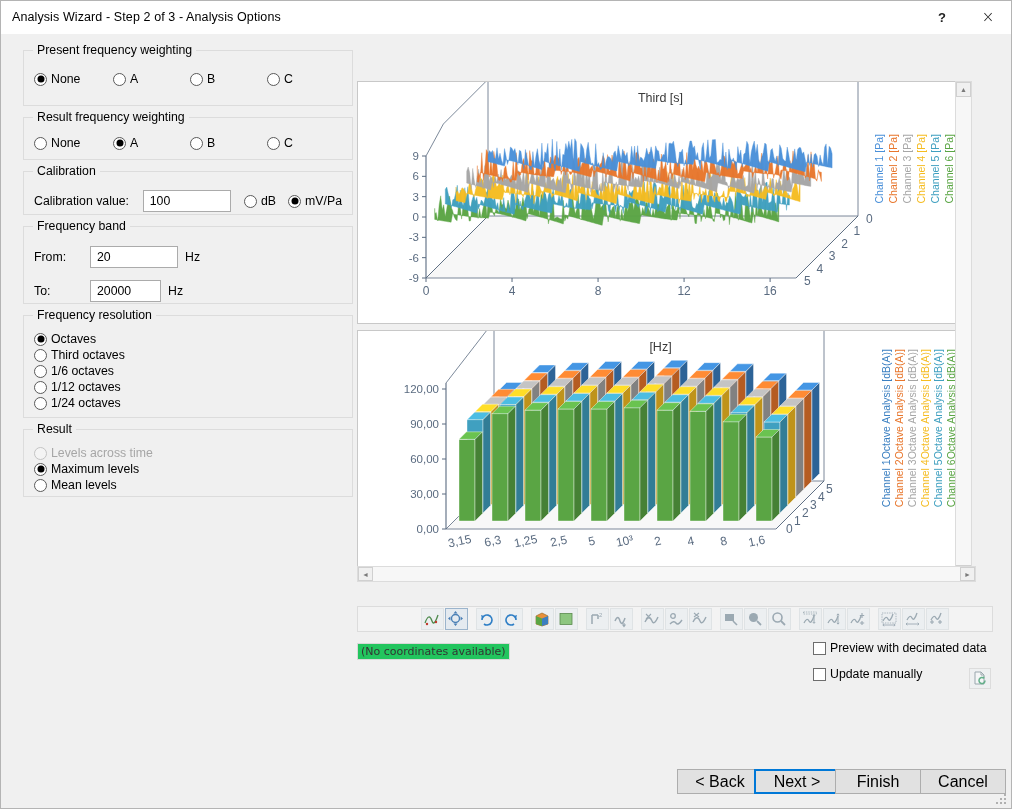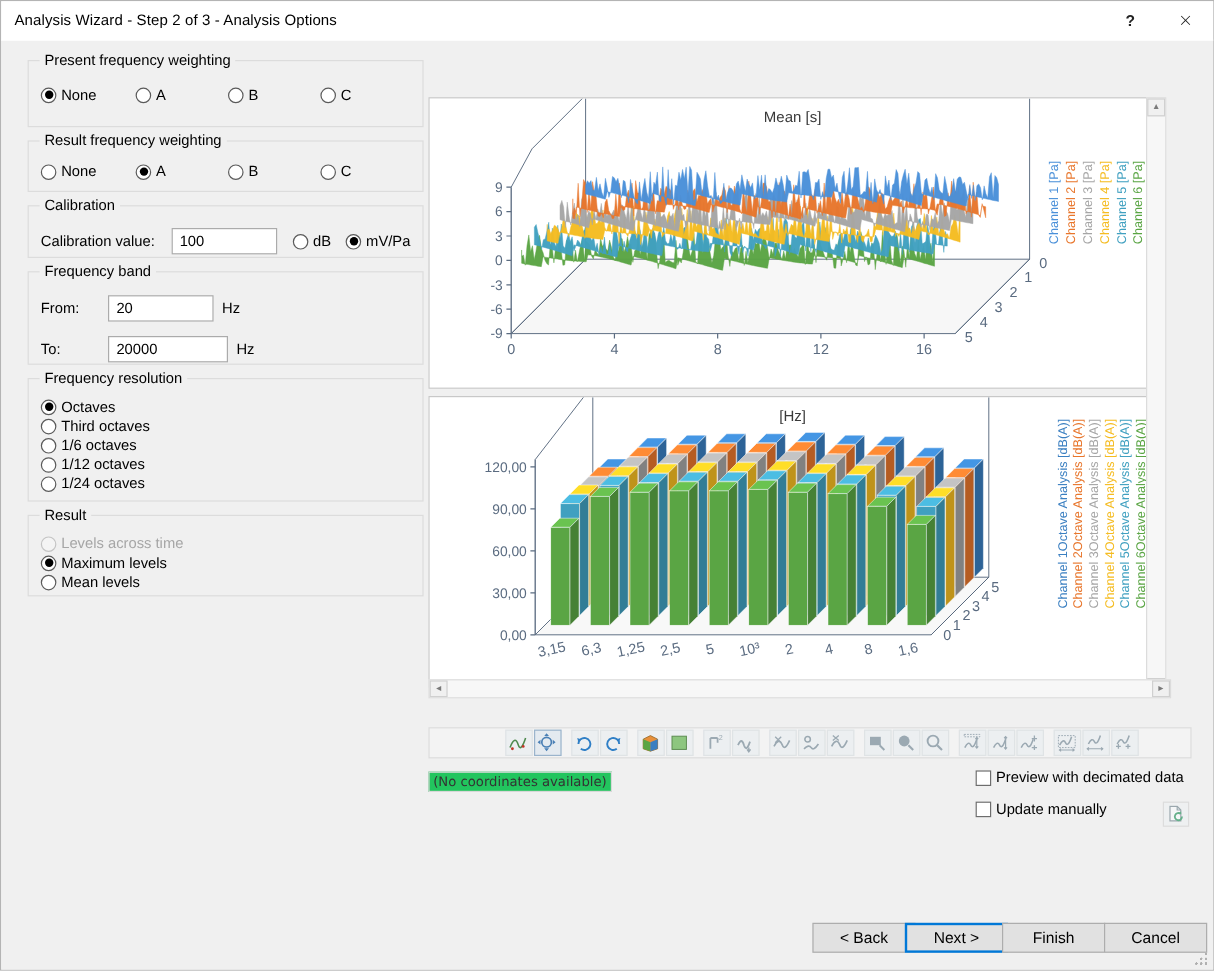--- a/index.html
+++ b/index.html
@@ -163,21 +163,21 @@
     display:flex;align-items:center;justify-content:center;
   }
   
   .btnbar{
     position:absolute;left:0;bottom:0;width:100%;height:50px;
   }
   .dlgbtn{
     position:absolute;top:11px;width:86px;height:25px;
     background:#e1e1e1;border:1px solid #adadad;box-sizing:border-box;
     display:flex;align-items:center;justify-content:center;
-    font-size:13px;color:#000;
+    font-size:16px;color:#000;
   }
   .dlgbtn.default{border:2px solid #0078d7;background:#e1e1e1;}
   .grip{
     position:absolute;right:4px;bottom:3px;width:12px;height:12px;
     background:
       radial-gradient(circle at 2px 10px,#b0b0b0 1px,transparent 1.2px),
       radial-gradient(circle at 6px 10px,#b0b0b0 1px,transparent 1.2px),
       radial-gradient(circle at 10px 10px,#b0b0b0 1px,transparent 1.2px),
       radial-gradient(circle at 6px 6px,#b0b0b0 1px,transparent 1.2px),
       radial-gradient(circle at 10px 6px,#b0b0b0 1px,transparent 1.2px),
@@ -276,21 +276,21 @@
         <div class="gb-title">Frequency band</div>
         <div class="field-row" style="margin-top:3px;">
           <span class="field-label" style="width:56px;">From:</span>
           <div class="tinput" style="width:88px;">
             <span>20</span>
           </div>
           <span class="unit">Hz</span>
         </div>
         <div class="field-row" style="margin-top:12px;">
           <span class="field-label" style="width:56px;">To:</span>
-          <div class="tinput" style="width:100px;">
+          <div class="tinput" style="width:71px;">
             <span>20000</span>
           </div>
           <span class="unit">Hz</span>
         </div>
       </div>
 
       <div class="groupbox radio-stack" style="height:103px;">
         <div class="gb-title">Frequency resolution</div>
         <div class="radio checked">
           <span class="dot"></span>
@@ -330,21 +330,21 @@
         </div>
       </div>
 
     </div>
 
     <div class="chart-panel">
 
       <div class="chart-scroll-area">
 
         <div class="chart-box" id="chart-top">
-          <div class="chart-title">Mean [s]</div>
+          <div class="chart-title">Third [s]</div>
           <svg id="svg-top" width="607" height="243" viewBox="0 0 607 243">
               <polygon points="68,196 438,196 500,134 130,134" fill="#f7f7f7" stroke="#5a6b80" stroke-width="0.8"></polygon>
               <polyline points="130,134 130,-2.640000000000015 500,-2.640000000000015 500,134" fill="none" stroke="#5a6b80" stroke-width="0.8"></polyline>
               <line x1="68" y1="196" x2="130" y2="134" stroke="#5a6b80" stroke-width="0.8"></line>
               <line x1="68" y1="196" x2="68" y2="74" stroke="#5a6b80" stroke-width="1.1"></line>
               <line x1="130" y1="-2.640000000000015" x2="85.36" y2="41.999999999999986" stroke="#5a6b80" stroke-width="0.8"></line>
               <line x1="85.36" y1="41.999999999999986" x2="68" y2="74" stroke="#5a6b80" stroke-width="0.8"></line>
               <line x1="64" y1="74" x2="68" y2="74" stroke="#5a6b80" stroke-width="1"></line>
               <text x="61" y="78" fill="#5a6b80" font-size="11.5" text-anchor="end" font-family="&quot;Liberation Sans&quot;,sans-serif">9</text>
               <line x1="64" y1="94.33333333333333" x2="68" y2="94.33333333333333" stroke="#5a6b80" stroke-width="1"></line>

